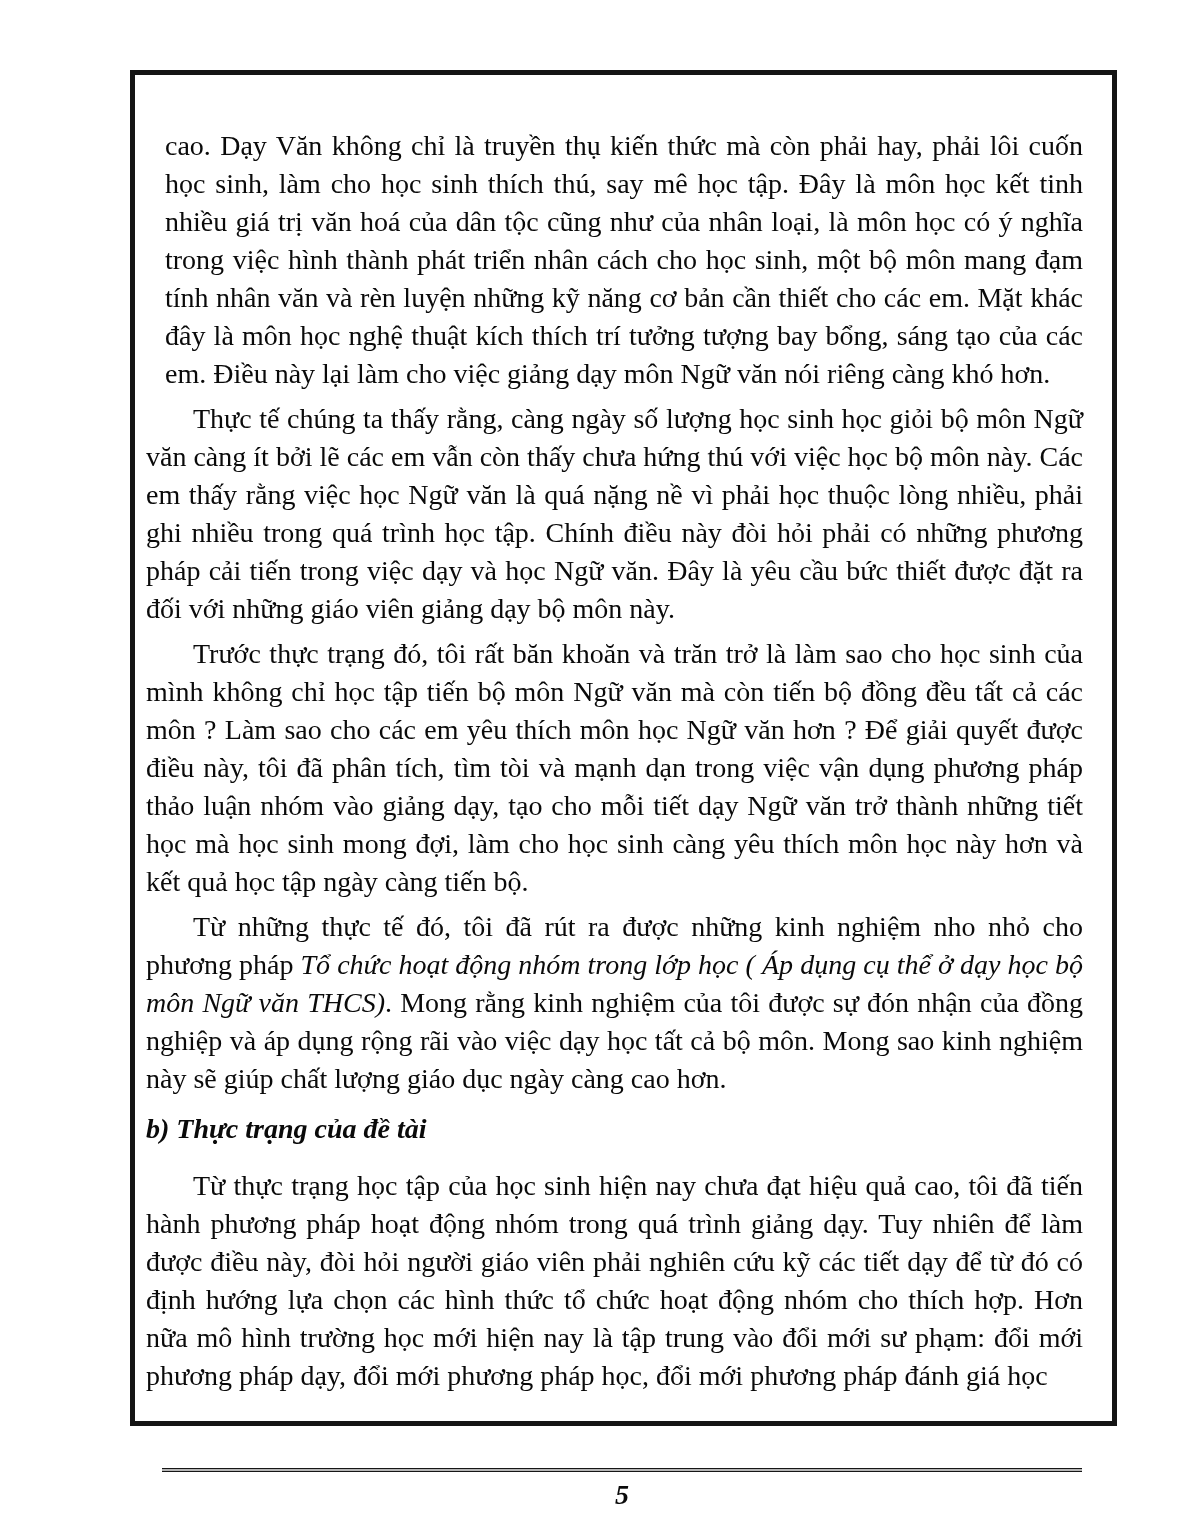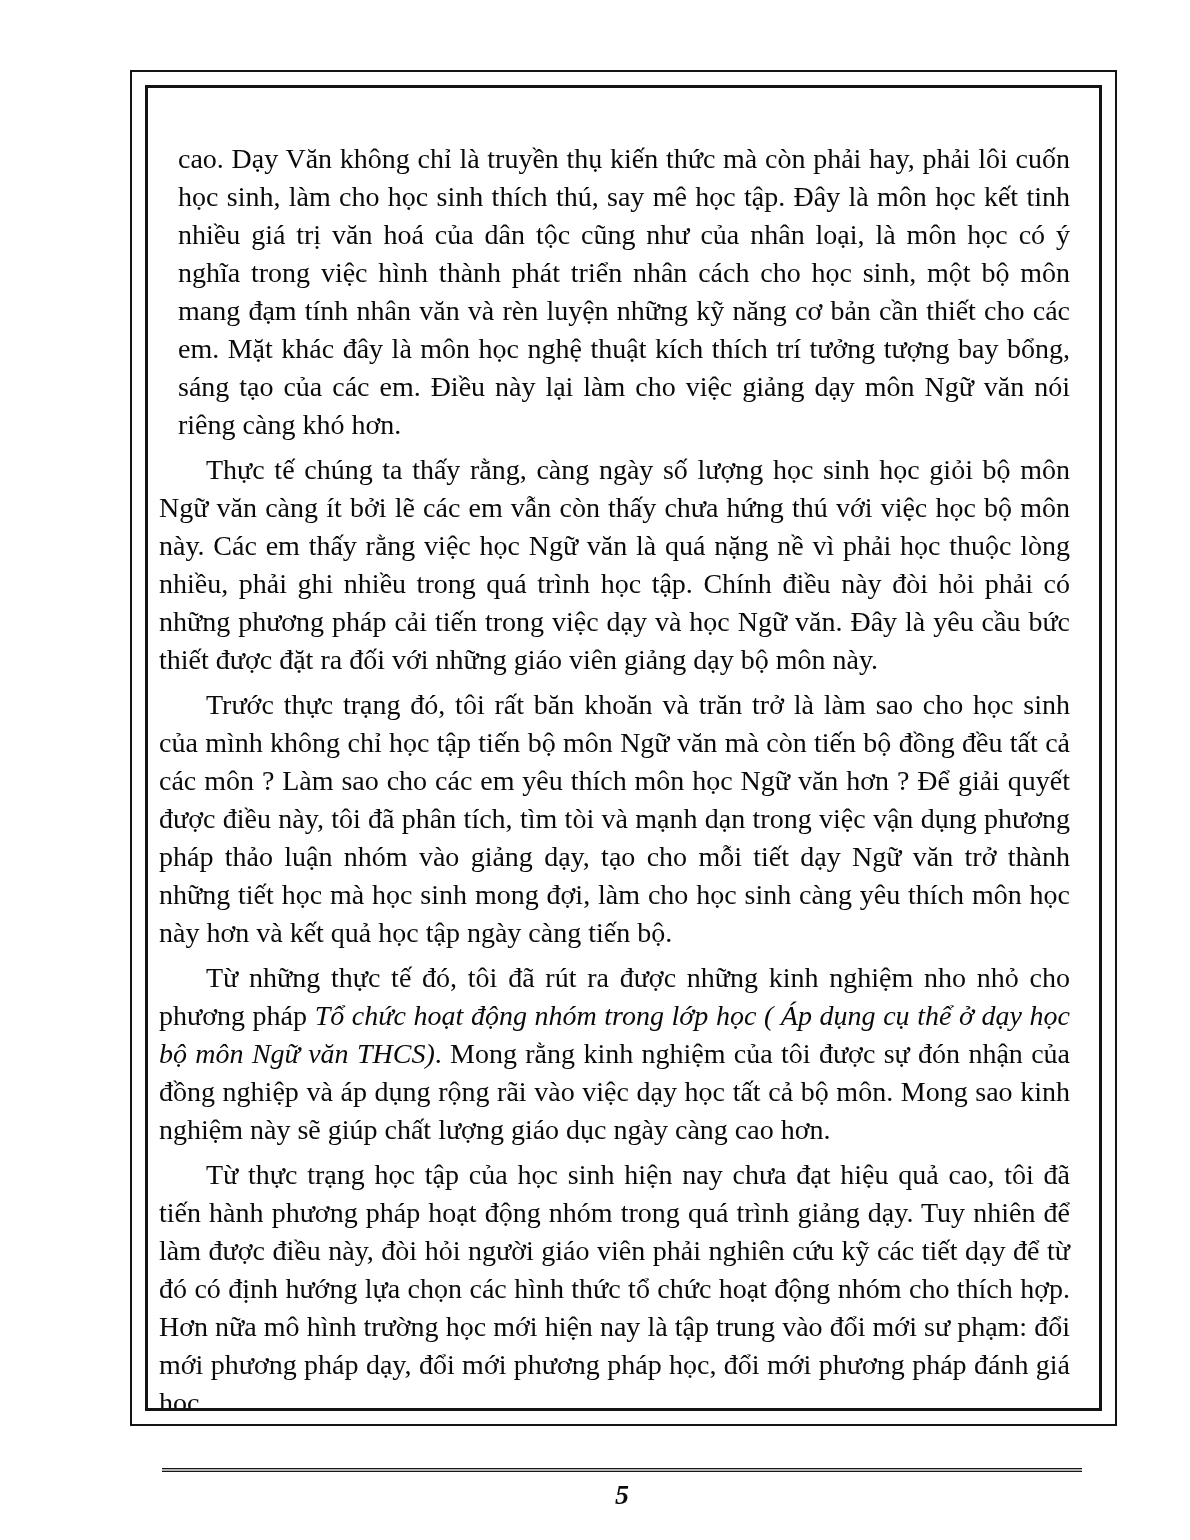--- a/index.html
+++ b/index.html
@@ -16,21 +16,21 @@
     overflow: hidden;
   }
   .frame-outer {
     position: absolute;
     left: 130px;
     top: 70px;
     width: 987px;
     height: 1356px;
     box-sizing: border-box;
     border: 2px solid #141414;
-    padding: 13px;
+    padding: 0;
     background: #ffffff;
   }
   .frame-inner {
     width: 100%;
     height: 100%;
     box-sizing: border-box;
     border: 3px solid #141414;
     padding: 52px 29px 0 11px;
     overflow: hidden;
   }
@@ -86,20 +86,21 @@
 <div class="frame-outer">
   <div class="frame-inner">
     <p class="para p1">cao. Dạy Văn không chỉ là truyền thụ kiến thức mà còn phải hay, phải lôi cuốn học sinh, làm cho học sinh thích thú, say mê học tập. Đây là môn học kết tinh nhiều giá trị văn hoá của dân tộc cũng như của nhân loại, là môn học có ý nghĩa trong việc hình thành phát triển nhân cách cho học sinh, một bộ môn mang đạm tính nhân văn và rèn luyện những kỹ năng cơ bản cần thiết cho các em. Mặt khác đây là môn học nghệ thuật kích thích trí tưởng tượng bay bổng, sáng tạo của các em. Điều này lại làm cho việc giảng dạy môn Ngữ văn nói riêng càng khó hơn.</p>
 
     <p class="para indent">Thực tế chúng ta thấy rằng, càng ngày số lượng học sinh học giỏi bộ môn Ngữ văn càng ít bởi lẽ các em vẫn còn thấy chưa hứng thú với việc học bộ môn này. Các em thấy rằng việc học Ngữ văn là quá nặng nề vì phải học thuộc lòng nhiều, phải ghi nhiều trong quá trình học tập. Chính điều này đòi hỏi phải có những phương pháp cải tiến trong việc dạy và học Ngữ văn. Đây là yêu cầu bức thiết được đặt ra đối với những giáo viên giảng dạy bộ môn này.</p>
 
     <p class="para indent">Trước thực trạng đó, tôi rất băn khoăn và trăn trở là làm sao cho học sinh của mình không chỉ học tập tiến bộ môn Ngữ văn mà còn tiến bộ đồng đều tất cả các môn ? Làm sao cho các em yêu thích môn học Ngữ văn hơn ? Để giải quyết được điều này, tôi đã phân tích, tìm tòi và mạnh dạn trong việc vận dụng phương pháp thảo luận nhóm vào giảng dạy, tạo cho mỗi tiết dạy Ngữ văn trở thành những tiết học mà học sinh mong đợi, làm cho học sinh càng yêu thích môn học này hơn và kết quả học tập ngày càng tiến bộ.</p>
 
     <p class="para indent"><span>Từ những thực tế đó, tôi đã rút ra được những kinh nghiệm nho nhỏ cho phương pháp </span><span class="emph">Tổ chức hoạt động nhóm trong lớp học ( Áp dụng cụ thể ở dạy học bộ môn Ngữ văn THCS)</span><span>. Mong rằng kinh nghiệm của tôi được sự đón nhận của đồng nghiệp và áp dụng rộng rãi vào việc dạy học tất cả bộ môn. Mong sao kinh nghiệm này sẽ giúp chất lượng giáo dục ngày càng cao hơn.</span></p>
 
+    <div class="heading">b) Thực trạng của đề tài</div>
 
     <p class="para indent">Từ thực trạng học tập của học sinh hiện nay chưa đạt hiệu quả cao, tôi đã tiến hành phương pháp hoạt động nhóm trong quá trình giảng dạy. Tuy nhiên để làm được điều này, đòi hỏi người giáo viên phải nghiên cứu kỹ các tiết dạy để từ đó có định hướng lựa chọn các hình thức tổ chức hoạt động nhóm cho thích hợp. Hơn nữa mô hình trường học mới hiện nay là tập trung vào đổi mới sư phạm: đổi mới phương pháp dạy, đổi mới phương pháp học, đổi mới phương pháp đánh giá học</p>
   </div>
 </div>
 
 <div class="footer-rule"></div>
 
 <div class="page-number">5</div>
 
 </body></html>

